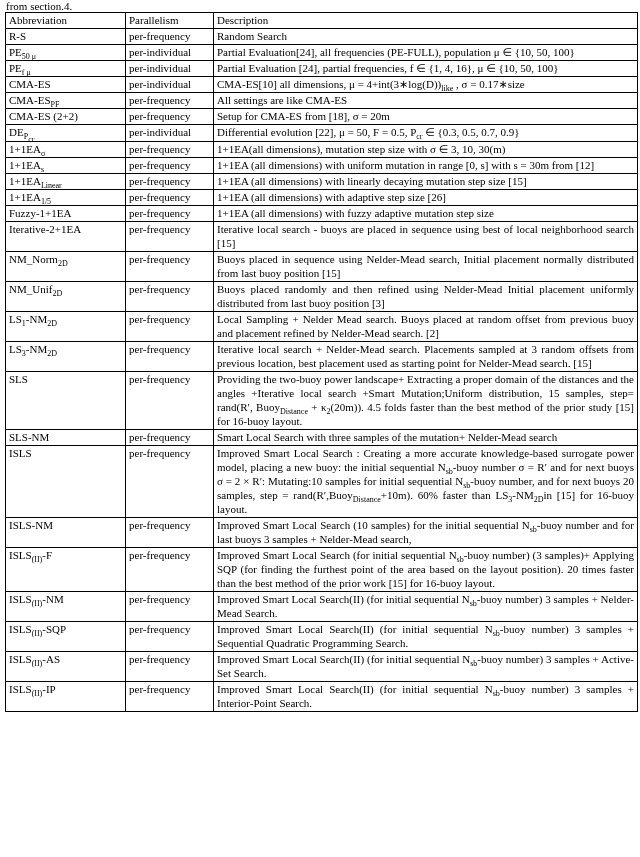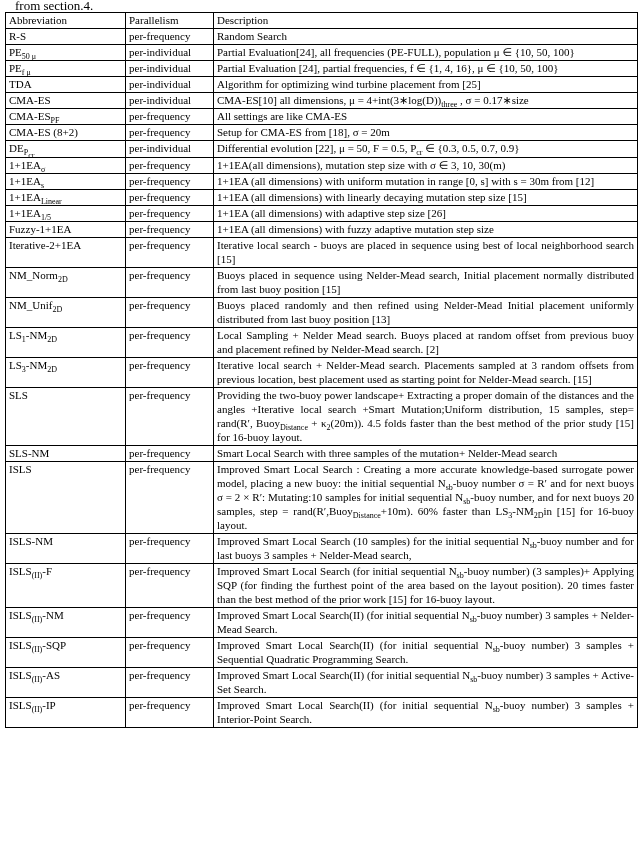--- a/index.html
+++ b/index.html
@@ -12,23 +12,23 @@
     color: #000;
     font-family: "Liberation Serif", serif;
   }
   .page {
     box-sizing: border-box;
     width: 640px;
     min-height: 857px;
     padding: 0 3px 4px 5px;
   }
   .caption-frag {
-    font-size: 13px;
+    font-size: 11px;
     line-height: 12px;
-    margin: 0 0 2px 10px;
+    margin: 0 0 2px 1px;
     overflow: hidden;
     height: 10px;
   }
   table.paper-table {
     border-collapse: collapse;
     width: 632px;
     table-layout: fixed;
   }
   table.paper-table col.c-abbr { width: 120px; }
   table.paper-table col.c-par  { width: 88px; }
@@ -82,40 +82,35 @@
       <td class="par">per-individual</td>
       <td class="desc">Partial Evaluation[24], all frequencies (PE-FULL), population μ ∈ {10, 50, 100}</td>
     </tr>
 
     <tr>
       <td class="abbr">PE<sub>f μ</sub></td>
       <td class="par">per-individual</td>
       <td class="desc">Partial Evaluation [24], partial frequencies, f ∈ {1, 4, 16}, μ ∈ {10, 50, 100}</td>
     </tr>
 
-    <tr>
-      <td class="abbr">TDA</td>
-      <td class="par">per-individual</td>
-      <td class="desc">Algorithm for optimizing wind turbine placement from [25]</td>
-    </tr>
 
     <tr>
       <td class="abbr">CMA-ES</td>
       <td class="par">per-individual</td>
-      <td class="desc">CMA-ES[10] all dimensions, μ = 4+int(3∗log(D))<sub>three</sub> , σ = 0.17∗size</td>
+      <td class="desc">CMA-ES[10] all dimensions, μ = 4+int(3∗log(D))<sub>like</sub> , σ = 0.17∗size</td>
     </tr>
 
     <tr>
       <td class="abbr">CMA-ES<sub>PF</sub></td>
       <td class="par">per-frequency</td>
       <td class="desc">All settings are like CMA-ES</td>
     </tr>
 
     <tr>
-      <td class="abbr">CMA-ES (8+2)</td>
+      <td class="abbr">CMA-ES (2+2)</td>
       <td class="par">per-frequency</td>
       <td class="desc">Setup for CMA-ES from [18], σ = 20m</td>
     </tr>
 
 
     <tr>
       <td class="abbr">DE<sub>P<sub>cr</sub></sub></td>
       <td class="par">per-individual</td>
       <td class="desc">Differential evolution [22], μ = 50, F = 0.5, P<sub>cr</sub> ∈ {0.3, 0.5, 0.7, 0.9}</td>
     </tr>
@@ -159,21 +154,21 @@
 
     <tr>
       <td class="abbr">NM_Norm<sub>2D</sub></td>
       <td class="par">per-frequency</td>
       <td class="desc">Buoys placed in sequence using Nelder-Mead search, Initial placement normally distributed from last buoy position [15]</td>
     </tr>
 
     <tr>
       <td class="abbr">NM_Unif<sub>2D</sub></td>
       <td class="par">per-frequency</td>
-      <td class="desc">Buoys placed randomly and then refined using Nelder-Mead Initial placement uniformly distributed from last buoy position [13]</td>
+      <td class="desc">Buoys placed randomly and then refined using Nelder-Mead Initial placement uniformly distributed from last buoy position [3]</td>
     </tr>
 
     <tr>
       <td class="abbr">LS<sub>1</sub>-NM<sub>2D</sub></td>
       <td class="par">per-frequency</td>
       <td class="desc">Local Sampling + Nelder Mead search. Buoys placed at random offset from previous buoy and placement refined by Nelder-Mead search. [2]</td>
     </tr>
 
     <tr>
       <td class="abbr">LS<sub>3</sub>-NM<sub>2D</sub></td>

